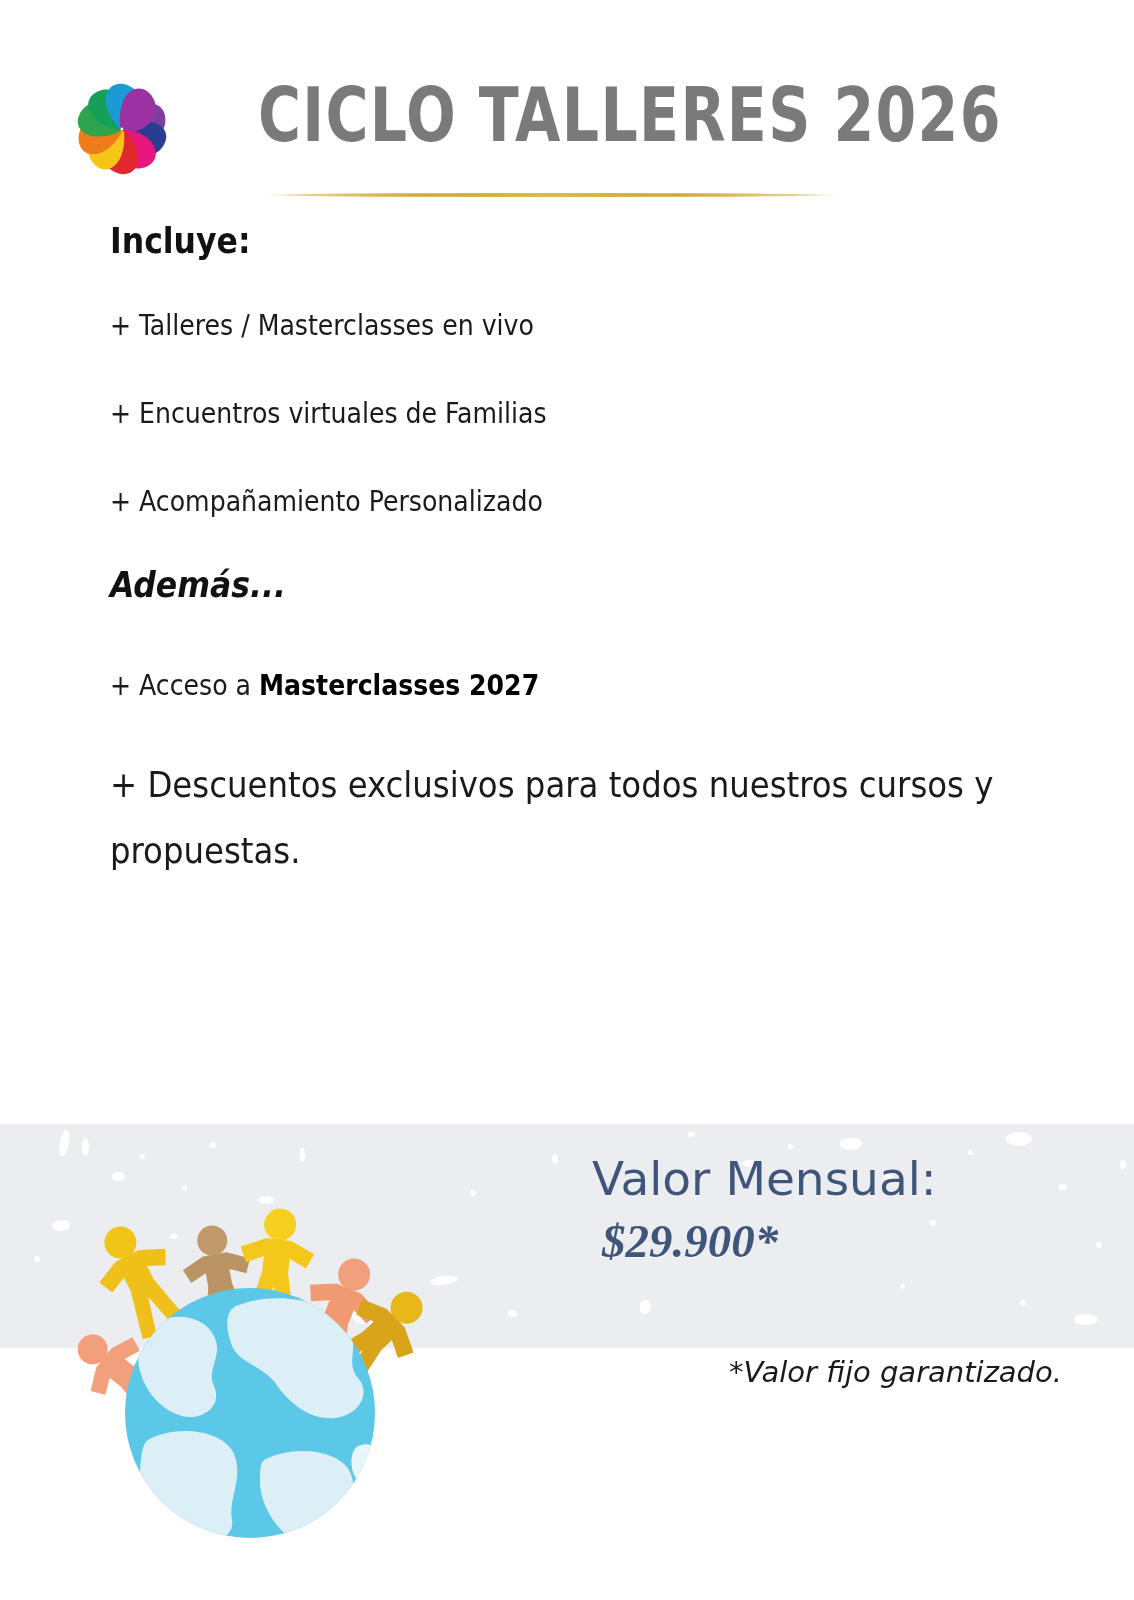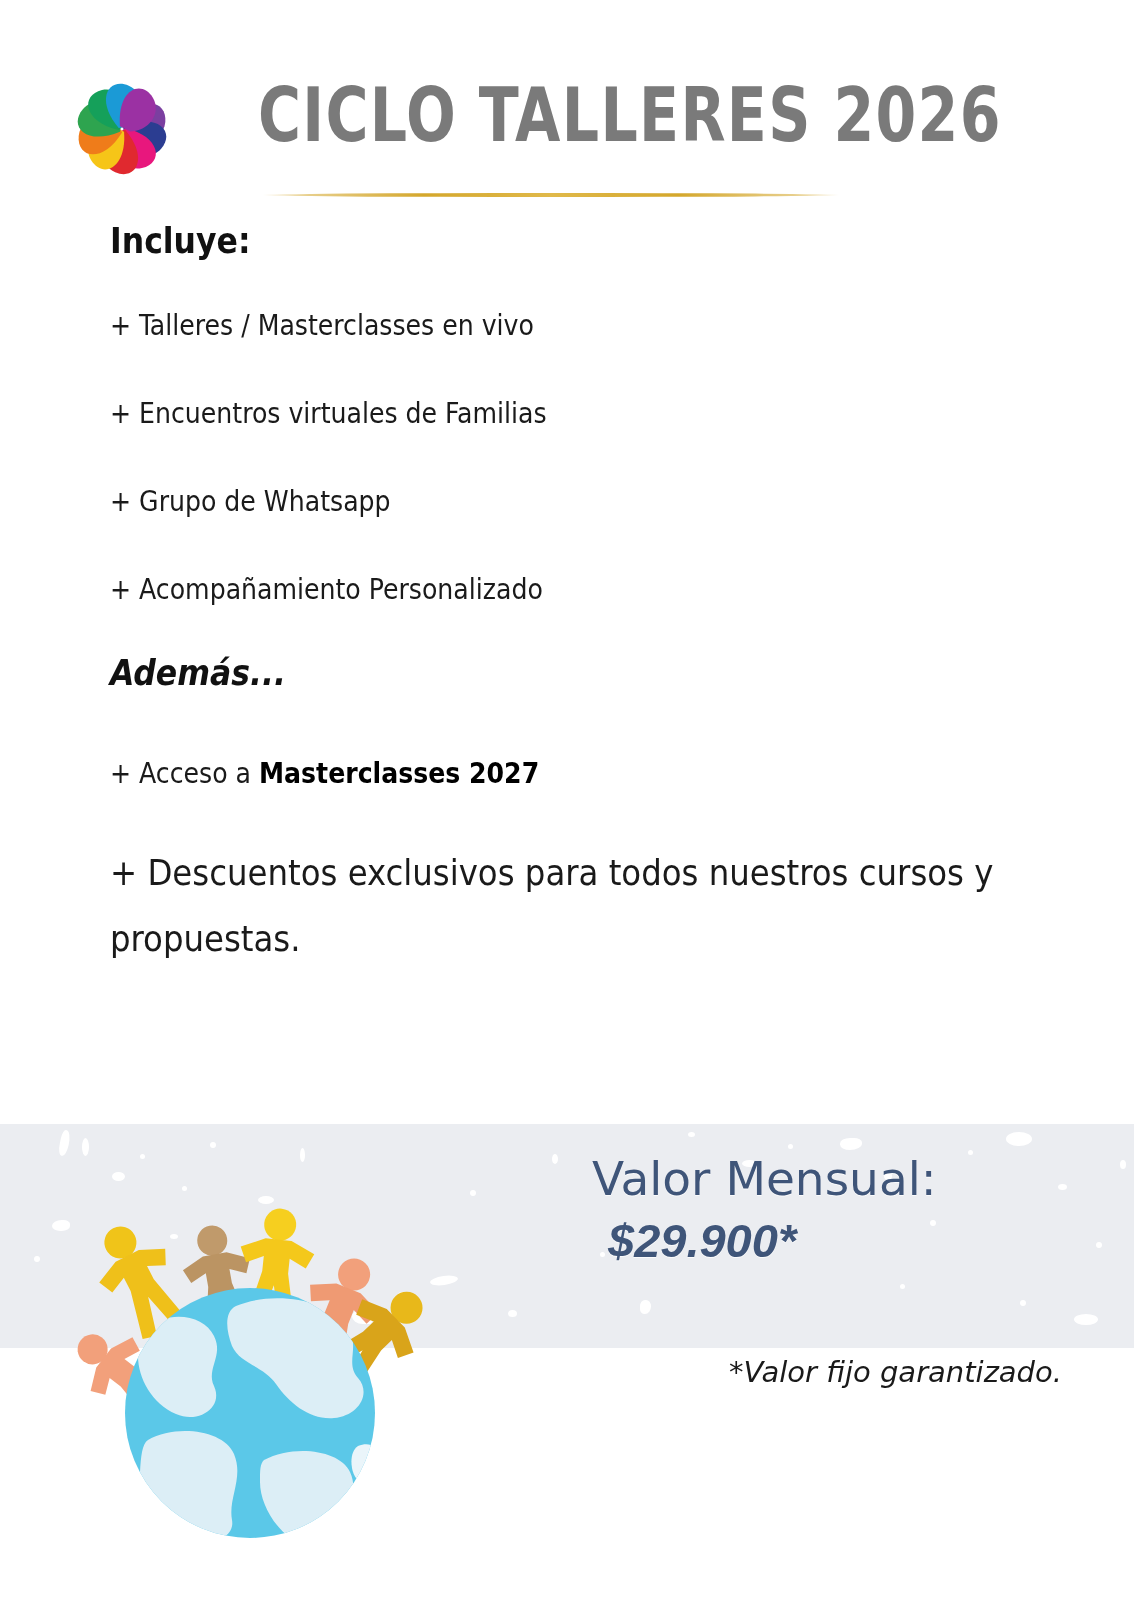--- a/index.html
+++ b/index.html
@@ -85,23 +85,23 @@
     position:absolute; left:592px; top:1150px; width:470px;
     text-align:left;
   }
   .price-title{
     font-family:"DejaVu Sans","Liberation Sans", sans-serif;
     font-size:47px; font-weight:normal; color:#3f5579;
     line-height:58px; margin:0;
     text-shadow:0 1px 0 rgba(255,255,255,.75);
   }
   .price-amount{
-    font-family:Liberation Sans, sans-serif;
+    font-family:Liberation Serif, serif;
     font-size:47px; font-weight:bold; font-style:italic; color:#3f5579;
-    line-height:58px; margin:4px 0 0 16px;
+    line-height:58px; margin:4px 0 0 10px;
     text-shadow:0 1px 0 rgba(255,255,255,.75);
   }
   .footnote{
     position:absolute; left:592px; top:1352px; width:470px;
     text-align:right; padding-right:62px;
     font-family:"DejaVu Sans","Liberation Sans", sans-serif;
     font-size:29px; font-style:italic; color:#1a1a1a;
     line-height:40px;
   }
 
@@ -139,21 +139,20 @@
   <div class="main-title">CICLO TALLERES 2026</div>
   <div class="title-rule"></div>
 </div>
 
 <div class="content">
 
   <p class="lead">Incluye:</p>
 
   <p class="bullet">+ Talleres / Masterclasses en vivo</p>
   <p class="bullet">+ Encuentros virtuales de Familias</p>
-  <p class="bullet">+ Grupo de Whatsapp</p>
   <p class="bullet tight">+ Acompañamiento Personalizado</p>
 
   <p class="ademas">Además...</p>
 
   <p class="bullet"><span>+ Acceso a </span><b>Masterclasses 2027</b></p>
 
   <p class="wrapline">+ Descuentos exclusivos para todos nuestros cursos y propuestas.</p>
 </div>
 
 <div class="band">

